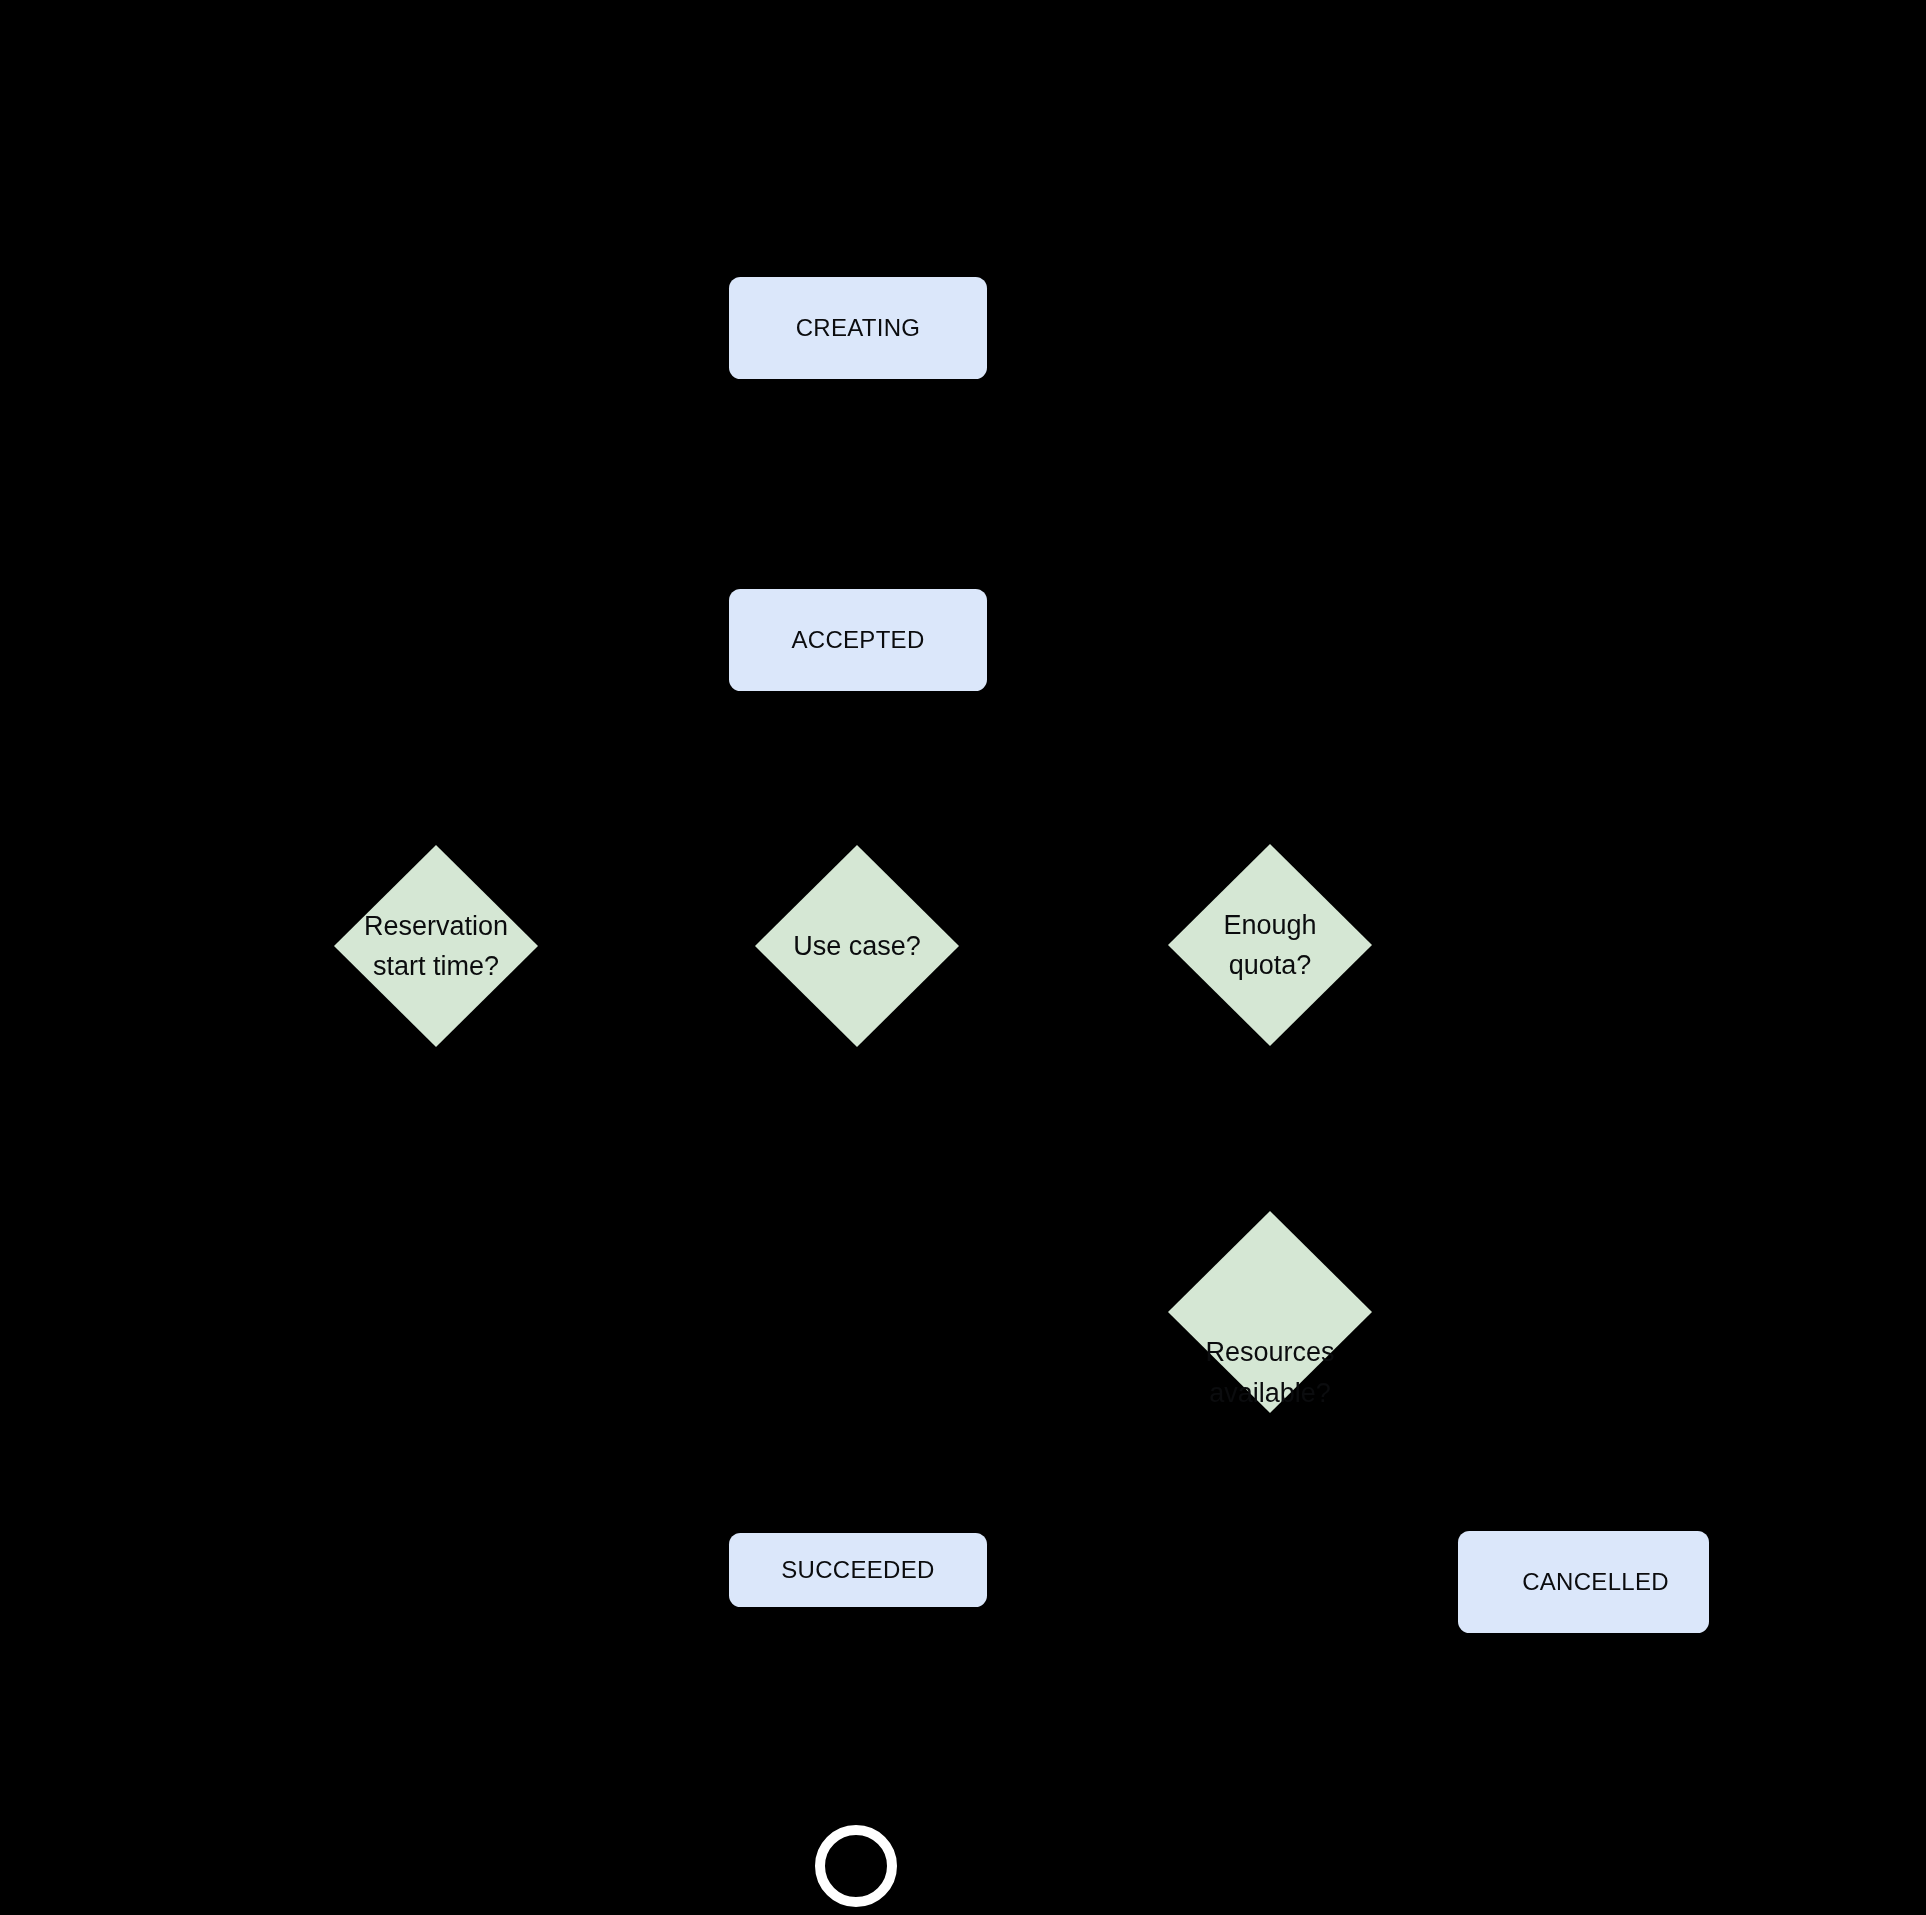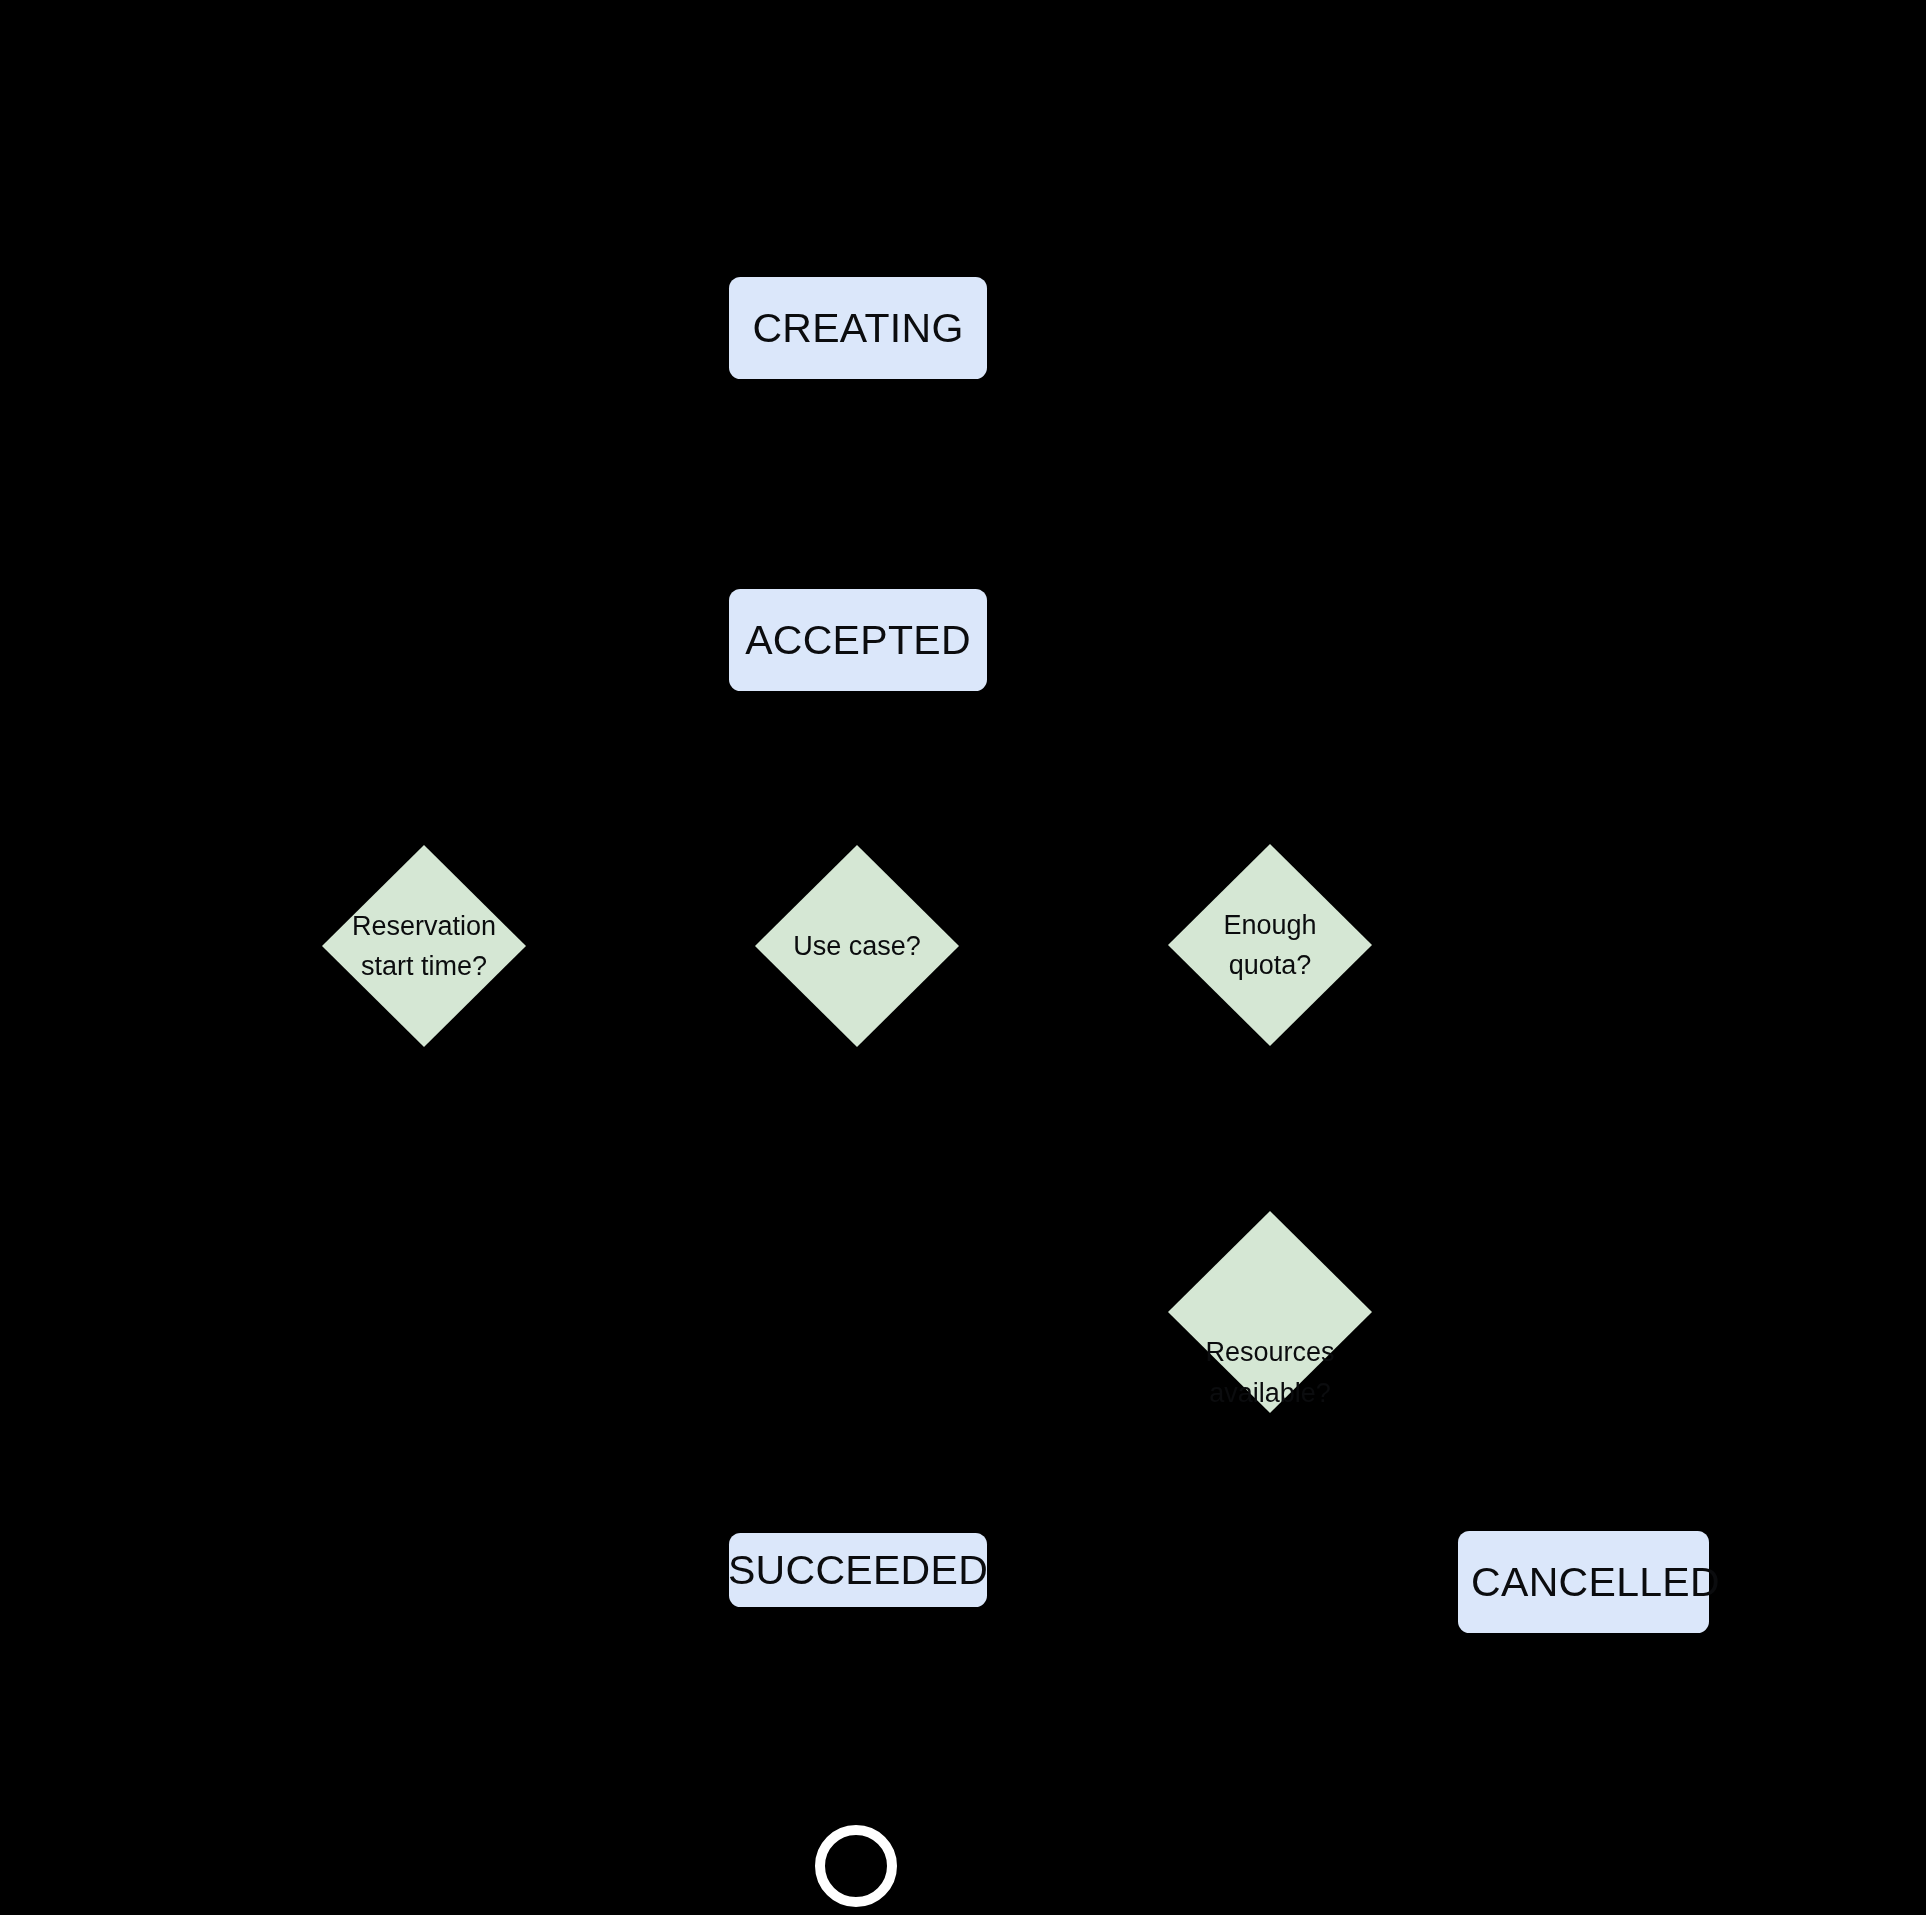--- a/index.html
+++ b/index.html
@@ -37,21 +37,21 @@
     position: absolute;
     box-sizing: border-box;
     background: #dbe7fa;
     border-radius: 11.4px;
     display: flex;
     align-items: center;
     justify-content: center;
   }
   .state-node .state-label {
     color: #0b0c0e;
-    font-size: 41px;
+    font-size: 24px;
     font-weight: 400;
     letter-spacing: 0.3px;
     line-height: 1;
     white-space: nowrap;
   }
 
   
   .decision-node {
     position: absolute;
     display: flex;
@@ -120,21 +120,21 @@
 
 
   <div class="state-node" style="left:729px; top:1533px; width:258px; height:74px;">
     <span class="state-label">SUCCEEDED</span>
   </div>
 
   <div class="state-node" style="left:1458px; top:1531px; width:251px; height:102px;padding-left:24px;">
     <span class="state-label">CANCELLED</span>
   </div>
 
-  <div class="decision-node" style="left:322px; top:845px; width:204px; height:202px;">
+  <div class="decision-node" style="left:334px; top:845px; width:204px; height:202px;">
     <span class="diamond-shape"></span>
     <span class="decision-label">Reservation
 start time?</span>
   </div>
 
   <div class="decision-node" style="left:755px; top:845px; width:204px; height:202px;">
     <span class="diamond-shape"></span>
     <span class="decision-label">Use case?</span>
   </div>
 

